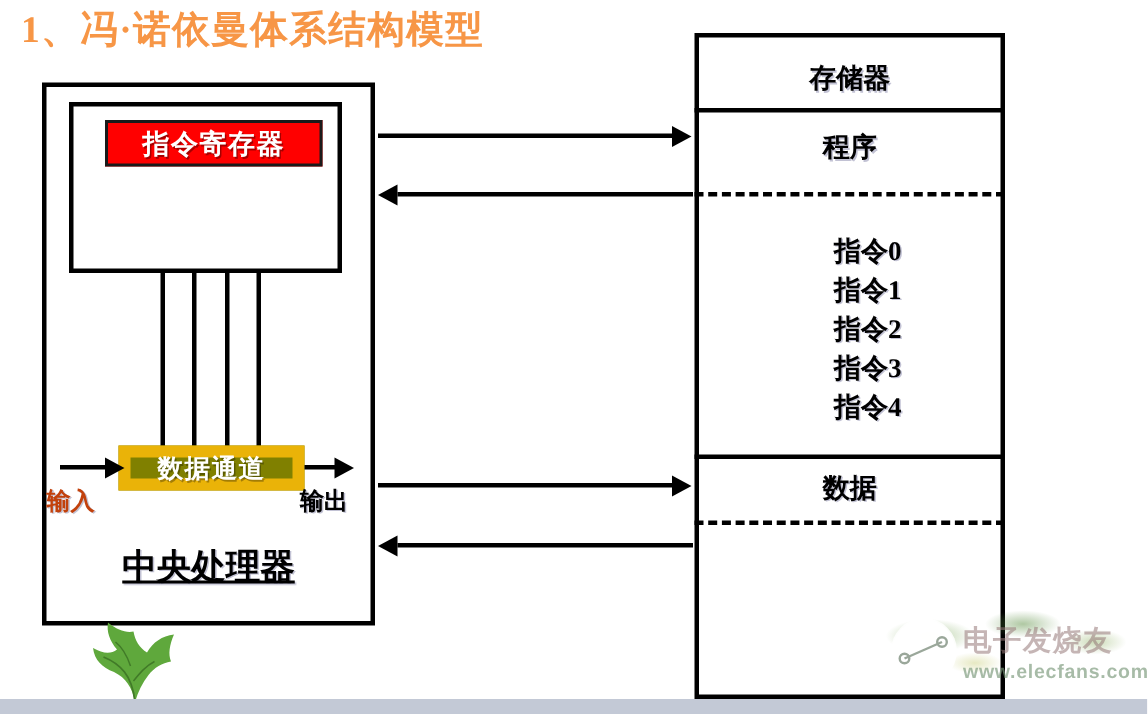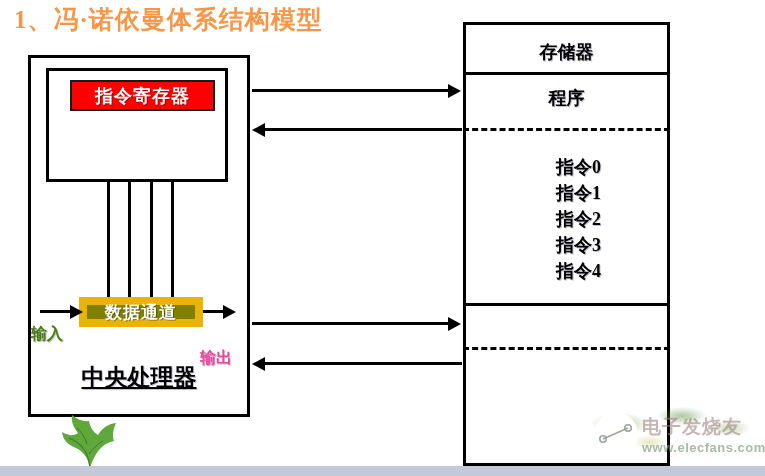--- a/index.html
+++ b/index.html
@@ -132,32 +132,31 @@
     text-decoration: underline;
   }
 
   
   #input-label {
     position: absolute;
     left: 31px;
     top: 324px;
     font-size: 16px;
     font-weight: bold;
-    color: #4d7c0f;
+    color: #c2410c;
     text-shadow: 1px 1px 0 rgba(120,120,160,0.45);
   }
   #output-label {
     position: absolute;
     left: 200px;
     top: 324px;
     font-size: 16px;
     font-weight: bold;
-    color: #ec4899;
-    text-shadow: 1px 1px 0 rgba(120,120,160,0.45);
-    margin-top: 24px;
+    color: #000000;
+    text-shadow: 1px 1px 0 rgba(120,120,160,0.45);
   }
 
   
   .hline {
     position: absolute;
     height: 3px;
     background: #000000;
   }
   .arrow-right {
     position: absolute;
@@ -379,20 +378,21 @@
   <div class="mem-heading" id="mem-program">程序</div>
 
   <ul class="mem-list" id="instr-list">
     <li>指令0</li>
     <li>指令1</li>
     <li>指令2</li>
     <li>指令3</li>
     <li>指令4</li>
   </ul>
 
+  <div class="mem-heading" id="mem-data">数据</div>
 
 
   <svg id="leaf" viewBox="0 0 62 56">
     <path d="M30 54 C28 44 24 38 16 34 C8 31 3 26 2 18 C9 22 14 22 18 19
              C13 13 11 7 12 1 C18 6 24 8 29 7 C30 13 33 18 38 21
              C42 14 48 10 56 9 C53 16 52 22 54 27 C48 28 43 31 39 36
              C35 41 32 47 30 54 Z" fill="#5FA83C"></path>
     <path d="M30 54 C29 45 27 39 23 34 C19 29 14 26 9 24" stroke="#417A28" stroke-width="1.2" fill="none"></path>
     <path d="M29 40 C33 35 37 30 43 27" stroke="#417A28" stroke-width="1" fill="none"></path>
     <path d="M27 30 C25 24 22 18 17 14" stroke="#417A28" stroke-width="1" fill="none"></path>

